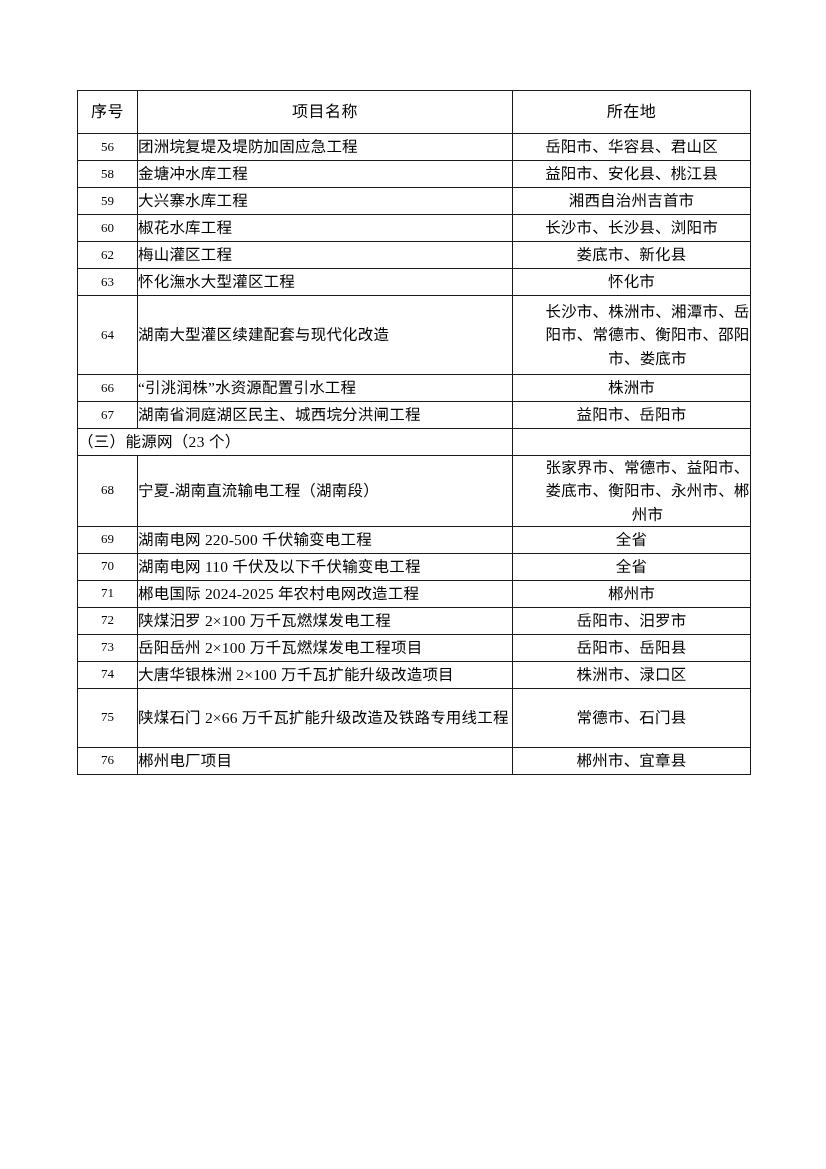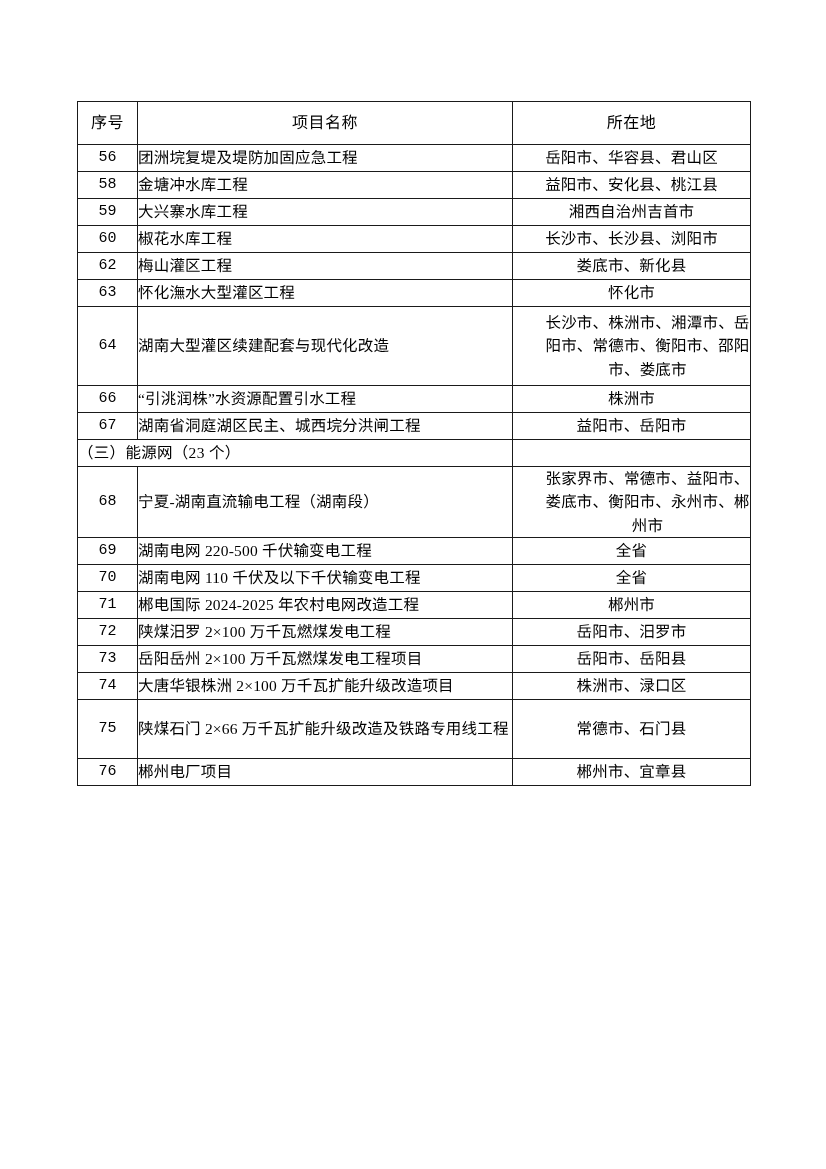--- a/index.html
+++ b/index.html
@@ -19,21 +19,21 @@
     position: relative;
     width: 826px;
     height: 1169px;
     box-sizing: border-box;
     background: #ffffff;
   }
 
   .table-wrap {
     position: absolute;
     left: 77px;
-    top: 101px;
+    top: 90px;
     width: 673px;
   }
 
   table.project-table {
     width: 673px;
     border-collapse: collapse;
     table-layout: fixed;
     font-size: 15.5px;
     line-height: 1.45;
   }
@@ -54,22 +54,22 @@
   .hdr-cell {
     text-align: center;
     height: 42px;
     font-size: 16px;
     letter-spacing: 0.5px;
   }
 
   
   .seq-cell {
     text-align: center;
-    font-family: Liberation Mono, monospace;
-    font-size: 15px;
+    font-family: Liberation Serif, serif;
+    font-size: 13px;
     padding: 7px 2px;
     margin-top: 8px;
   }
 
   .name-cell {
     text-align: left;
     padding: 7px 6px 7px 9px;
     letter-spacing: 0.2px;
   }
 

